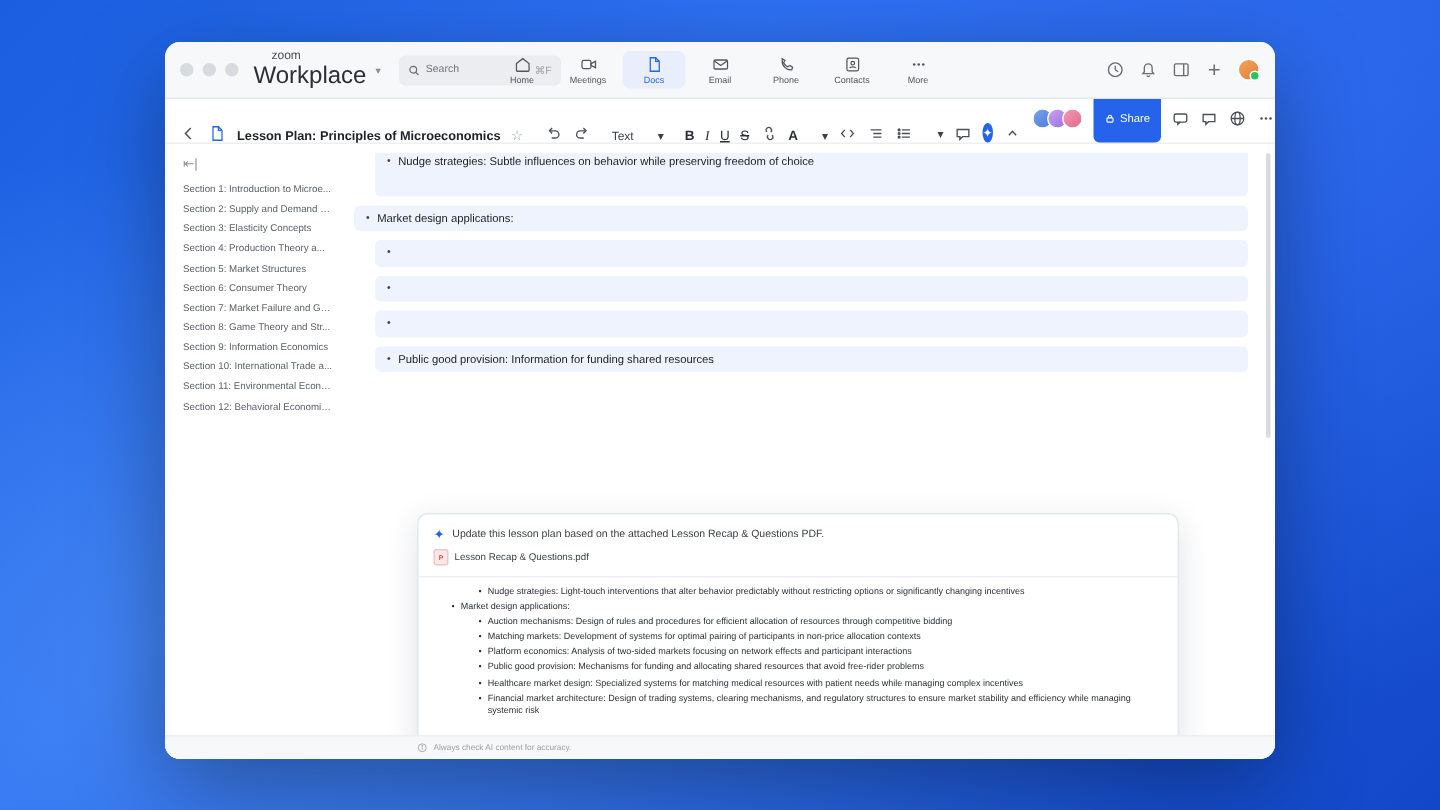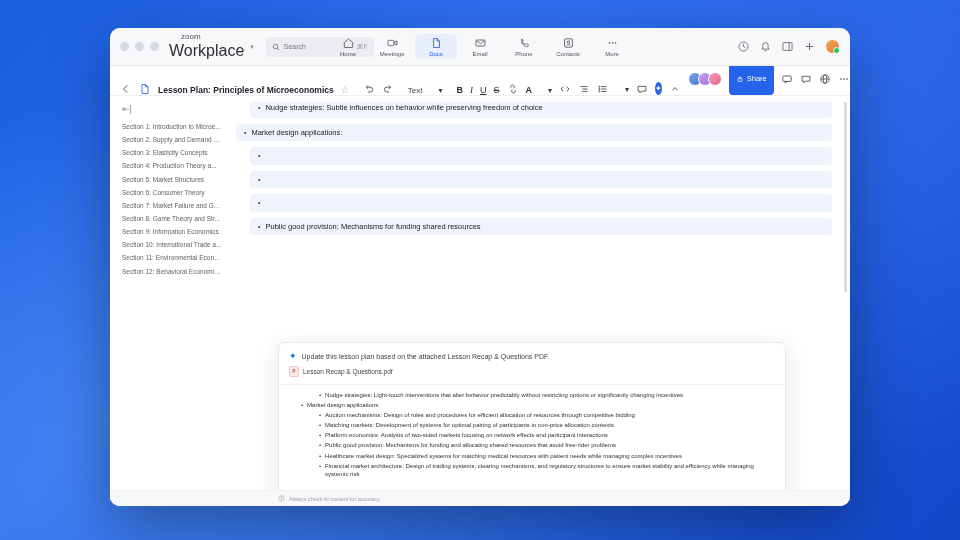--- a/index.html
+++ b/index.html
@@ -139,21 +139,21 @@
     background: #eef3fd;
     border-radius: 4px;
     padding: 4px 8px;
     margin-bottom: 6px;
     font-size: 7.5px; color: #20242a;
     display: flex; gap: 5px; align-items: flex-start;
     line-height: 1.25;
   }
   .bullet-row.indent { margin-left: 14px; }
   .bullet-row .bdot { color: #3c4045; font-size: 7px; line-height: 1.35; }
-  .bullet-row.clipped { border-radius: 0 0 4px 4px; padding-top: 1px; height: 16px; overflow: hidden; }
+  .bullet-row.clipped { border-radius: 0 0 4px 4px; padding-top: 1px; height: 29px; overflow: hidden; }
 
   
   .aipanel {
     position: absolute;
     left: 168px; top: 246px;
     width: 508px;
     background: #fff;
     border: 1px solid #e3e6ea;
     border-radius: 7px;
     box-shadow: 0 6px 22px rgba(20,30,60,0.13);
@@ -449,21 +449,21 @@
         <span class="bdot">•</span>
       </div>
       <div class="bullet-row indent">
         <span class="bdot">•</span>
       </div>
       <div class="bullet-row indent">
         <span class="bdot">•</span>
       </div>
       <div class="bullet-row indent">
         <span class="bdot">•</span>
-        <span>Public good provision: Mechanisms for funding shared resources</span>
+        <span>Public good provision: Information for funding shared resources</span>
       </div>
       <div class="scrollbar"></div>
     </div>
 
     <div class="aipanel">
       <div class="ai-prompt">
         <span class="spark">✦</span>
         <span>Update this lesson plan based on the attached Lesson Recap &amp; Questions PDF.</span>
       </div>
       <div class="attach">

